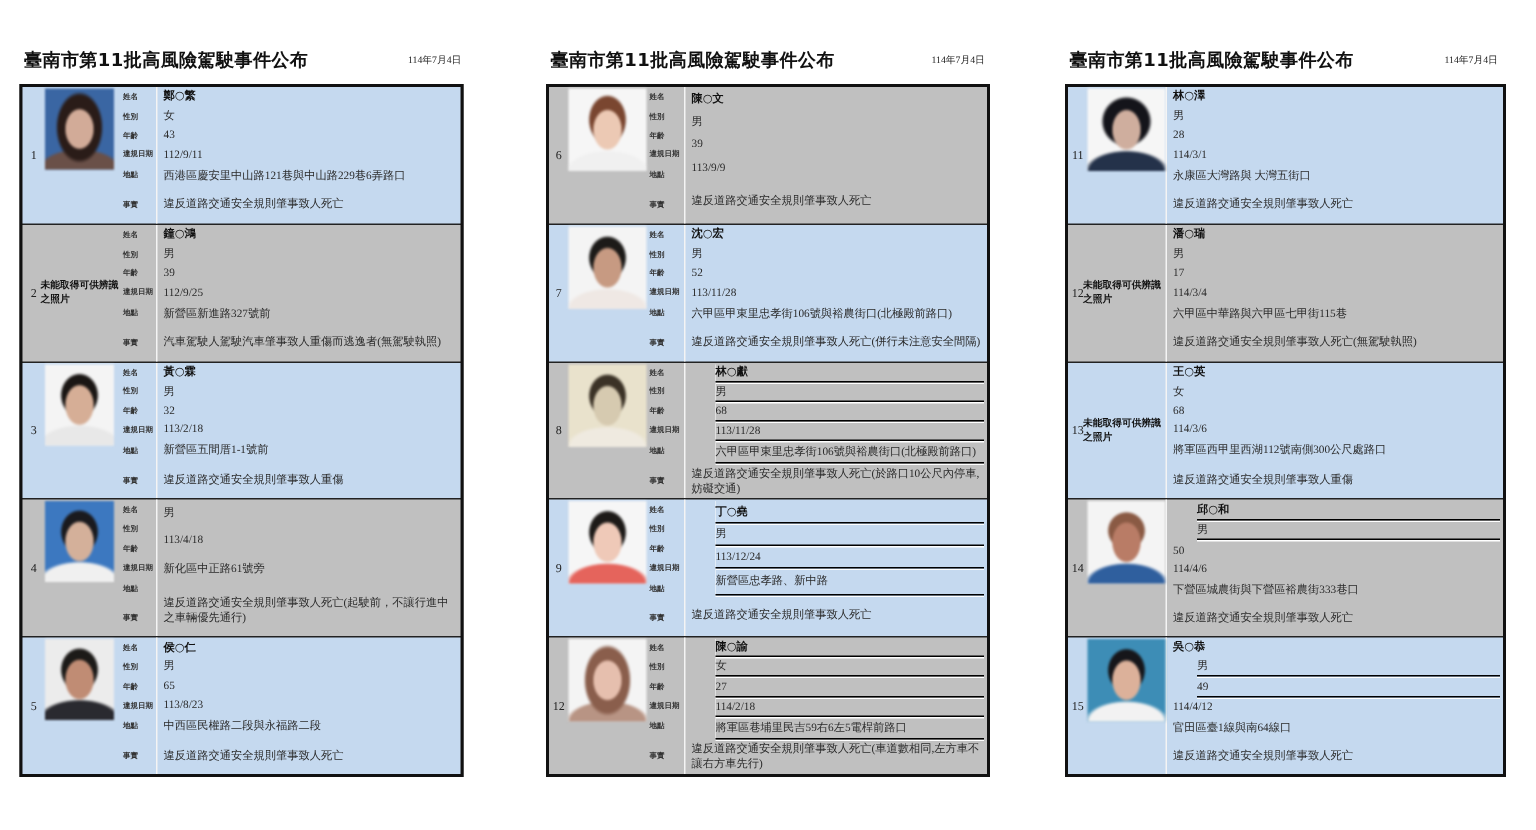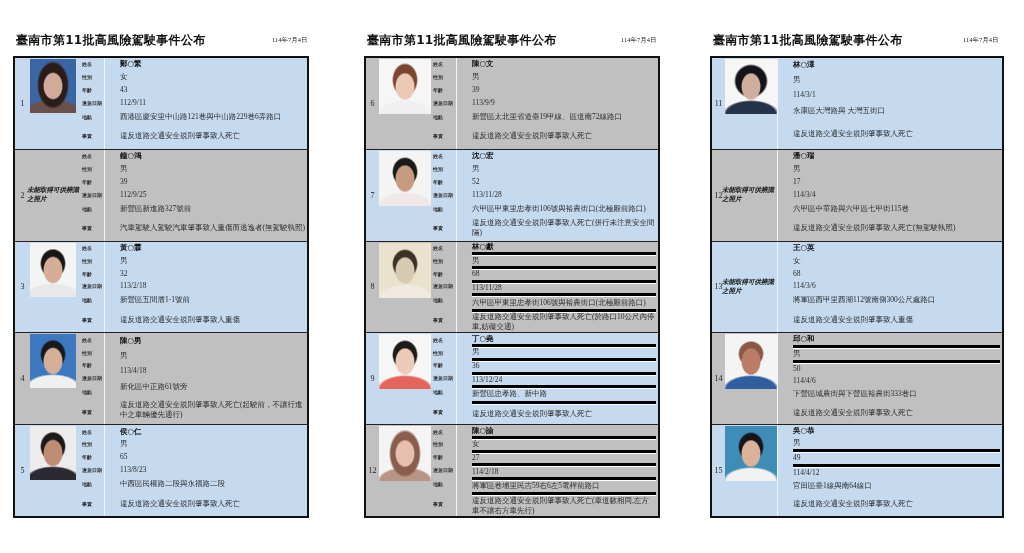--- a/index.html
+++ b/index.html
@@ -7,32 +7,32 @@
 body{width:1024px;height:553px;background:#ffffff;position:relative;overflow:hidden;font-family:"Liberation Serif","DejaVu Serif",serif;color:#2a2a2a;}
 .page{position:absolute;top:0;height:553px;}
 .title{position:absolute;top:30px;margin:0;font-family:"DejaVu Sans","Liberation Sans",sans-serif;font-size:12px;font-weight:bold;color:#111;white-space:nowrap;line-height:20px;letter-spacing:0.3px;}
 .date{position:absolute;top:36px;font-size:6.5px;color:#222;white-space:nowrap;}
 .tbl{position:absolute;top:56px;height:462px;border:2px solid #111;display:flex;flex-direction:column;background:#222;gap:1px;}
 .row{flex:1 1 0;display:flex;min-height:0;}
 .blue{background:#c5d9ef;}
 .gray{background:#c0c0c0;}
 .num{flex:0 0 15px;display:flex;align-items:center;justify-content:center;font-size:8px;color:#222;}
 .pg2 .num,.pg3 .num{flex-basis:13px;}
-.pcol{flex:0 0 50px;position:relative;font-style:italic;}
+.pcol{flex:0 0 50px;position:relative;}
 .pg2 .pcol,.pg3 .pcol{flex-basis:52px;}
 .lcol{flex:0 0 24px;display:flex;flex-direction:column;padding-left:2px;}
 .pg2 .lcol{flex-basis:25px;}
-.vcol{flex:1 1 auto;display:flex;flex-direction:column;border-left:1px solid #f4f4f4;padding-left:15px;padding-right:2px;min-width:0;}
+.vcol{flex:1 1 auto;display:flex;flex-direction:column;border-left:1px solid #f4f4f4;padding-left:4px;padding-right:2px;min-width:0;}
 .l,.v{flex:13 1 0;display:flex;align-items:center;min-height:0;}
 .lc{flex:15 1 0;}
 .ft{flex:25 1 0;}
 .l{font-size:5px;font-weight:bold;color:#333;white-space:nowrap;font-family:"DejaVu Sans",sans-serif;}
 .v{font-size:7.5px;line-height:10px;color:#2a2a2a;}
 .nm{font-weight:bold;font-family:"DejaVu Sans",sans-serif;color:#111;}
-.sep{border-bottom:3px solid #000000;box-shadow:0 1px 0 #ffffff;}
+.sep{border-bottom:1px solid #000000;box-shadow:0 1px 0 #ffffff;margin-left:16px;}
 .photo{position:absolute;top:1px;left:0;width:46px;height:54px;filter:blur(0.6px);
   background:
    radial-gradient(var(--fw,10px) var(--fh,14px) at 50% 50%, var(--face) 88%, rgba(0,0,0,0) 100%),
    radial-gradient(var(--hw,13px) var(--hh,15px) at 50% var(--hy,38%), var(--hair) 88%, rgba(0,0,0,0) 100%),
    radial-gradient(28px 14px at 50% 100%, var(--shirt) 88%, rgba(0,0,0,0) 100%),
    var(--bg);}
 .pg2 .photo,.pg3 .photo{width:52px;height:55px;}
 .nophoto{position:absolute;top:0;bottom:0;left:-3px;right:0;display:flex;align-items:center;font-family:"DejaVu Sans",sans-serif;font-weight:bold;font-size:6.5px;line-height:9px;color:#111;}
 </style>
 </head>
@@ -119,21 +119,20 @@
         </div>
       <div class="lcol">
         <span class="l">姓名</span>
         <span class="l">性別</span>
         <span class="l">年齡</span>
         <span class="l">違規日期</span>
         <span class="l lc">地點</span>
         <span class="l ft">事實</span>
       </div>
       <div class="vcol">
-        <div class="v nm">陳○男</div>
         <div class="v">男</div>
         <div class="v">113/4/18</div>
         <div class="v lc">新化區中正路61號旁</div>
         <div class="v ft">違反道路交通安全規則肇事致人死亡(起駛前，不讓行進中之車輛優先通行)</div>
       </div>
     </div>
 
     <div class="row blue">
       <div class="num">5</div>
       <div class="pcol">
@@ -176,21 +175,20 @@
         <span class="l">年齡</span>
         <span class="l">違規日期</span>
         <span class="l lc">地點</span>
         <span class="l ft">事實</span>
       </div>
       <div class="vcol">
         <div class="v nm">陳○文</div>
         <div class="v">男</div>
         <div class="v">39</div>
         <div class="v">113/9/9</div>
-        <div class="v lc">新營區太北里省道臺19甲線、區道南72線路口</div>
         <div class="v ft">違反道路交通安全規則肇事致人死亡</div>
       </div>
     </div>
 
     <div class="row blue">
       <div class="num">7</div>
       <div class="pcol">
           <div class="photo" style="--bg:#f4f4f4;--hair:#1c1a18;--face:#c79a82;--shirt:#efe8e4"></div>
         </div>
       <div class="lcol">
@@ -243,21 +241,20 @@
         <span class="l">姓名</span>
         <span class="l">性別</span>
         <span class="l">年齡</span>
         <span class="l">違規日期</span>
         <span class="l lc">地點</span>
         <span class="l ft">事實</span>
       </div>
       <div class="vcol">
         <div class="v nm sep">丁○堯</div>
         <div class="v sep">男</div>
-        <div class="v sep">36</div>
         <div class="v sep">113/12/24</div>
         <div class="v lc sep">新營區忠孝路、新中路</div>
         <div class="v ft">違反道路交通安全規則肇事致人死亡</div>
       </div>
     </div>
 
     <div class="row gray">
       <div class="num">12</div>
       <div class="pcol">
           <div class="photo" style="--bg:#f4f4f4;--hair:#8a5e4c;--face:#e6bfae;--shirt:#b89484;--hw:16px;--hh:24px;--hy:50%"></div>
@@ -289,20 +286,21 @@
   <div class="tbl" style="left:14px;width:294px">
 
     <div class="row blue">
       <div class="num">11</div>
       <div class="pcol">
           <div class="photo" style="--bg:#f6f6f6;--hair:#14141a;--face:#cfae9e;--shirt:#24324a;--hw:17px;--hh:17px;--hy:40%"></div>
         </div>
       <div class="vcol">
         <div class="v nm">林○澤</div>
         <div class="v">男</div>
+        <div class="v">28</div>
         <div class="v">114/3/1</div>
         <div class="v lc">永康區大灣路與 大灣五街口</div>
         <div class="v ft">違反道路交通安全規則肇事致人死亡</div>
       </div>
     </div>
 
     <div class="row gray">
       <div class="num">12</div>
       <div class="pcol">
           <div class="nophoto">未能取得可供辨識之照片</div>

